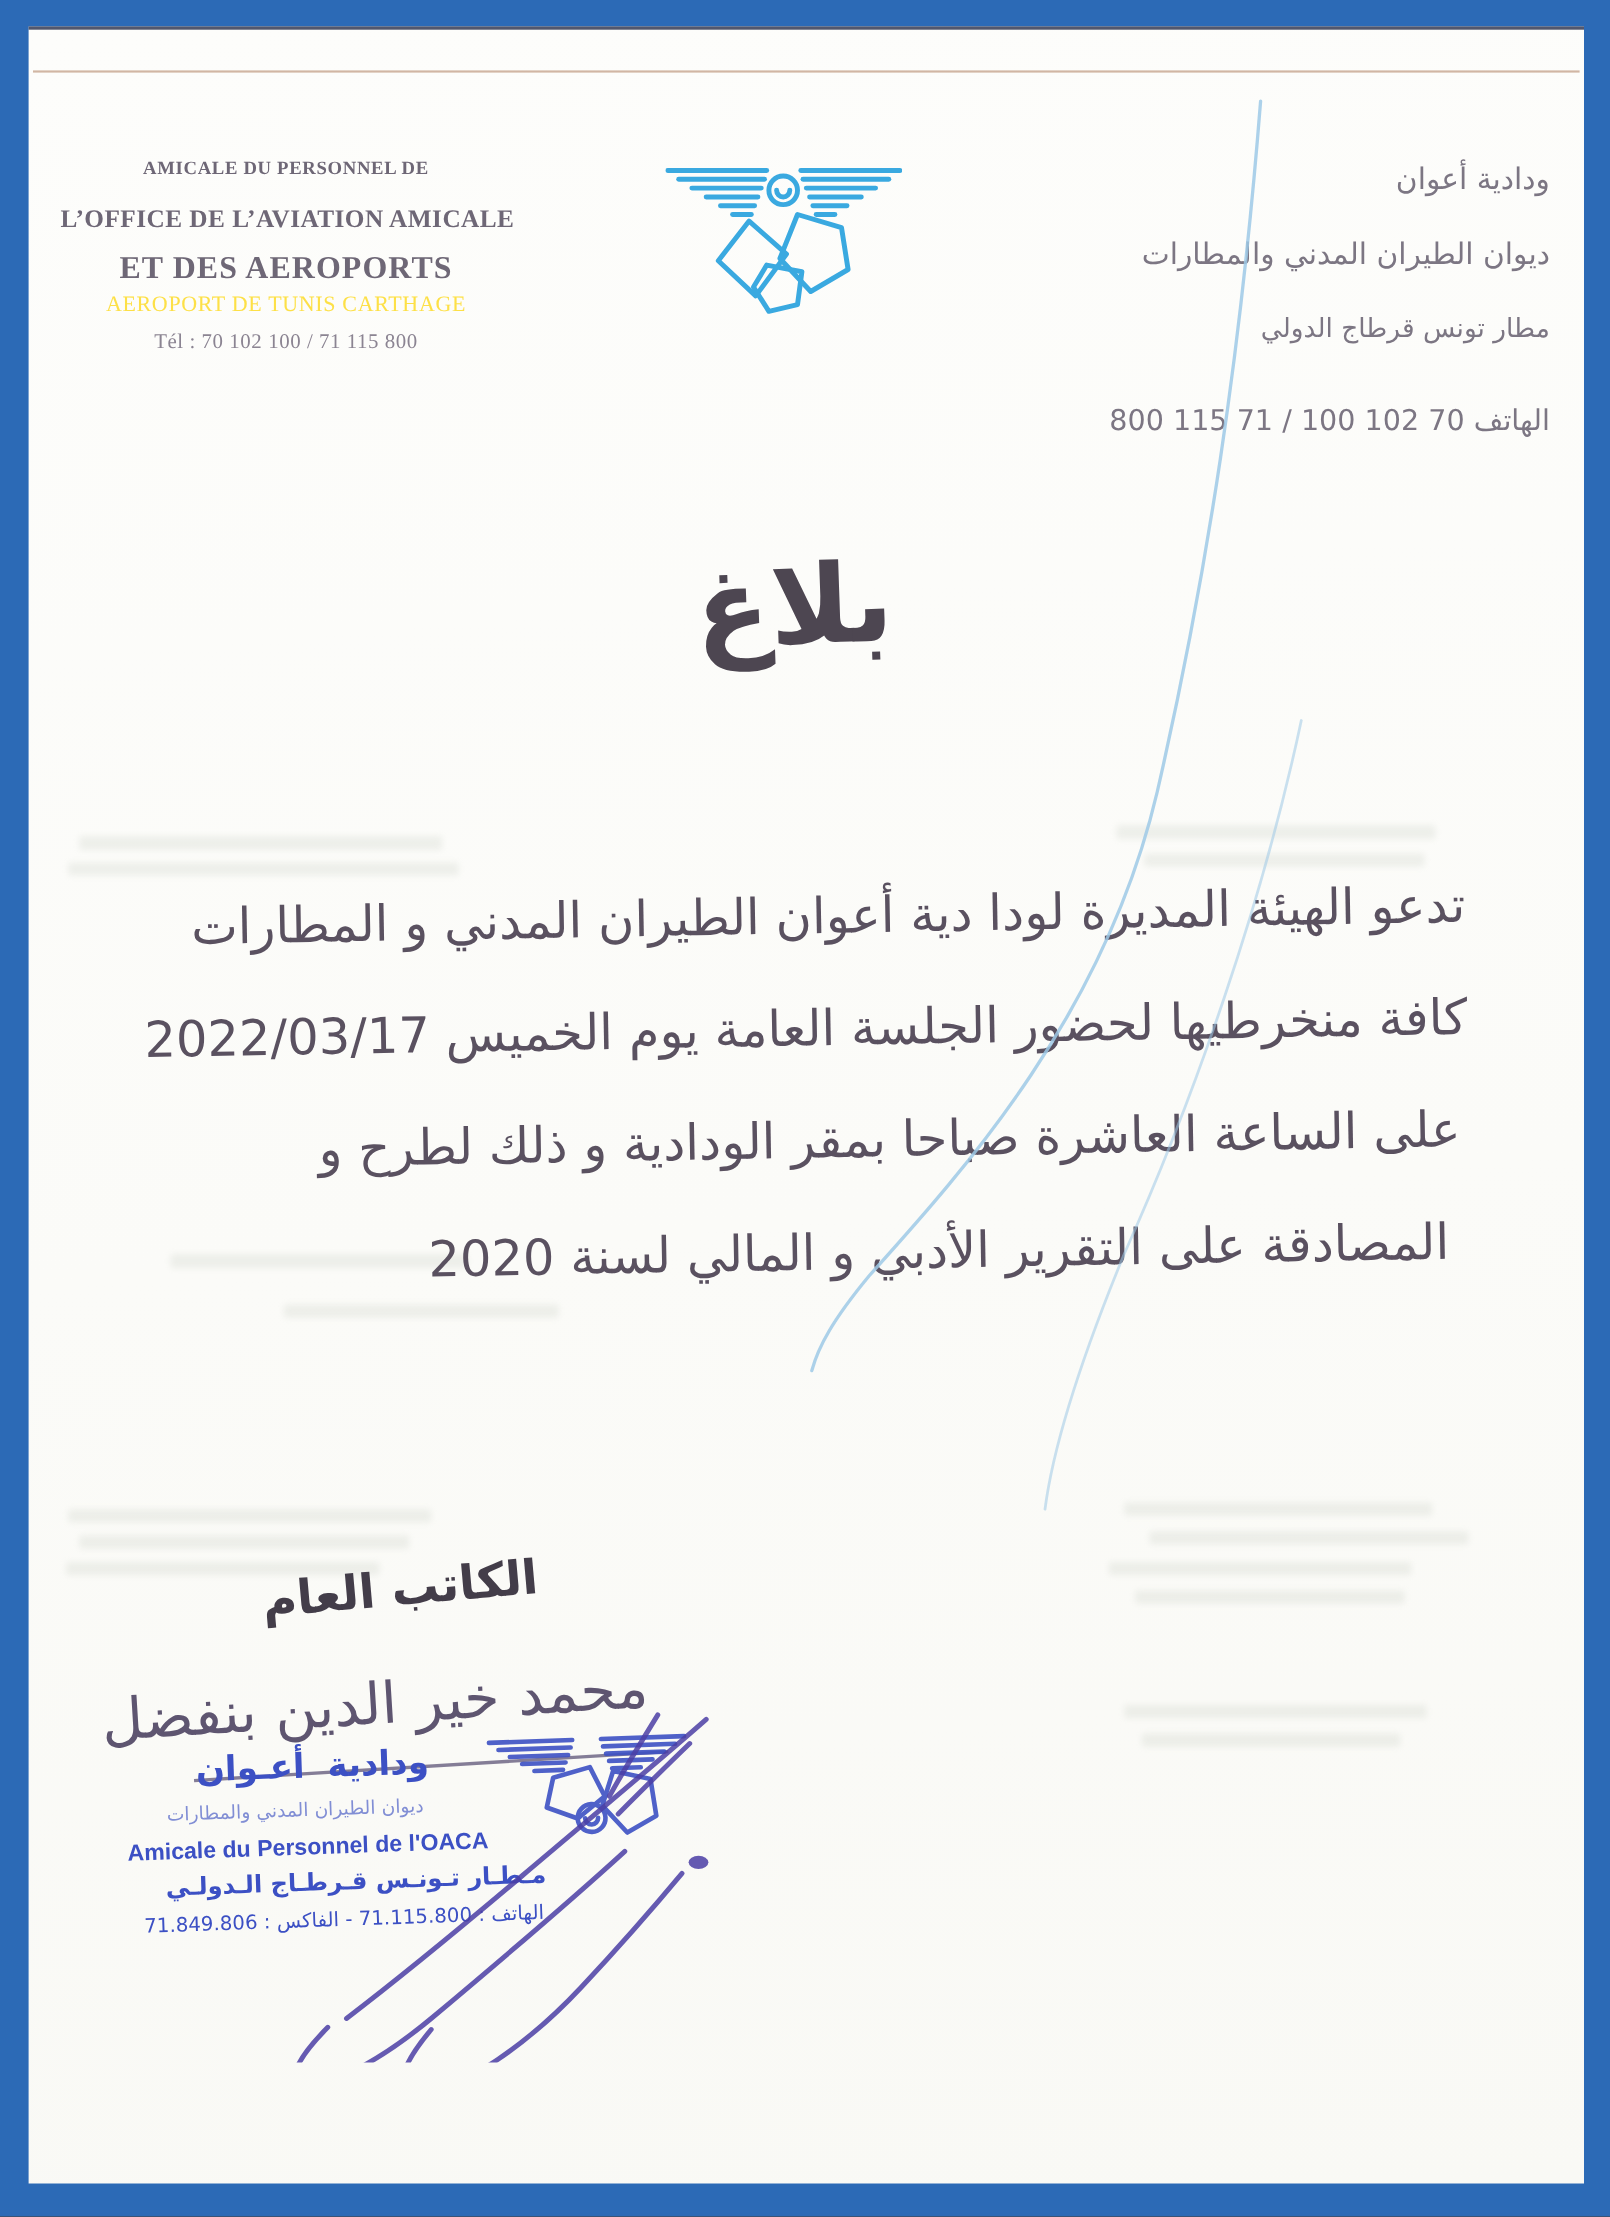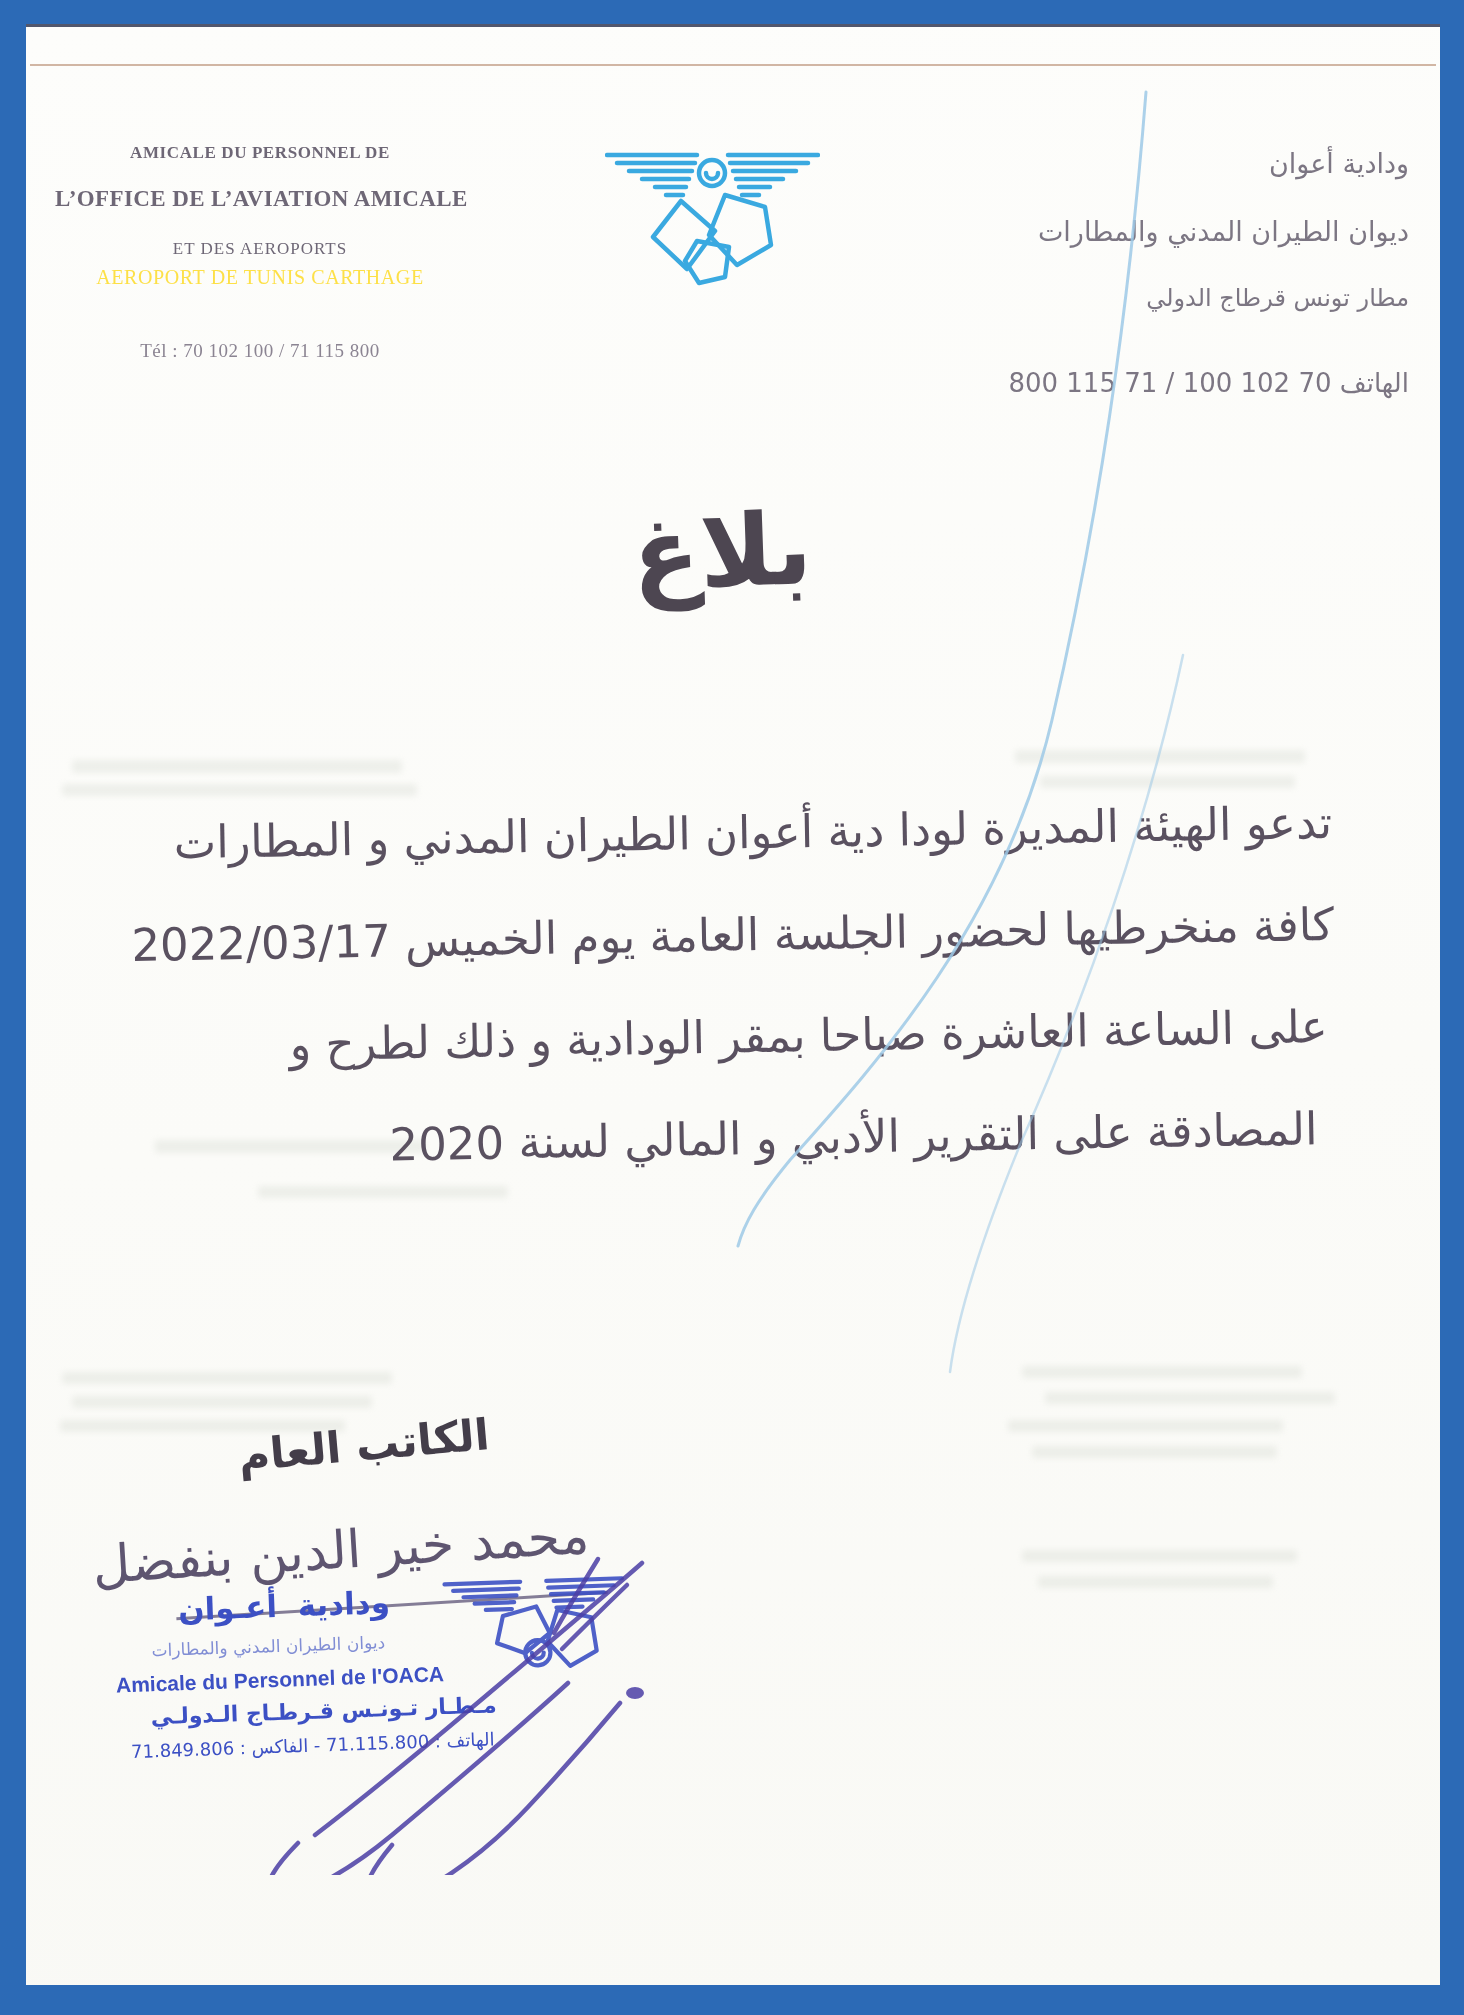--- a/index.html
+++ b/index.html
@@ -25,23 +25,23 @@
 
   
   .hdr-fr{
     position:absolute;left:55px;top:0;width:410px;text-align:center;
     font-family:"Liberation Serif","DejaVu Serif",serif;
     color:#6e6776;
   }
   .hdr-fr .l{position:absolute;left:0;width:410px;white-space:nowrap;}
   .fr1{top:143px;font-size:17px;font-weight:600;letter-spacing:.6px;}
   .fr2{top:186px;font-size:23px;font-weight:600;letter-spacing:.4px;}
-  .fr3{top:239px;font-size:17px;font-weight:400;letter-spacing:1px;}
+  .fr3{top:228px;font-size:29px;font-weight:700;letter-spacing:1px;}
   .fr4{top:266px;font-size:20px;color:#fde047;letter-spacing:.6px;}
-  .fr5{top:300px;font-size:19px;color:#8b8492;letter-spacing:.5px;margin-top:40px;}
+  .fr5{top:300px;font-size:19px;color:#8b8492;letter-spacing:.5px;}
 
   .hdr-ar{position:absolute;right:55px;top:0;width:430px;direction:rtl;color:#7c7683;}
   .hdr-ar .l{position:absolute;right:0;width:430px;white-space:nowrap;text-align:right;}
   .ar1{top:148px;font-size:27px;}
   .ar2{top:216px;font-size:27px;}
   .ar3{top:284px;font-size:24px;}
   .ar4{top:368px;font-size:26px;}
 
   .logo-svg{position:absolute;left:605px;top:145px;}
 

